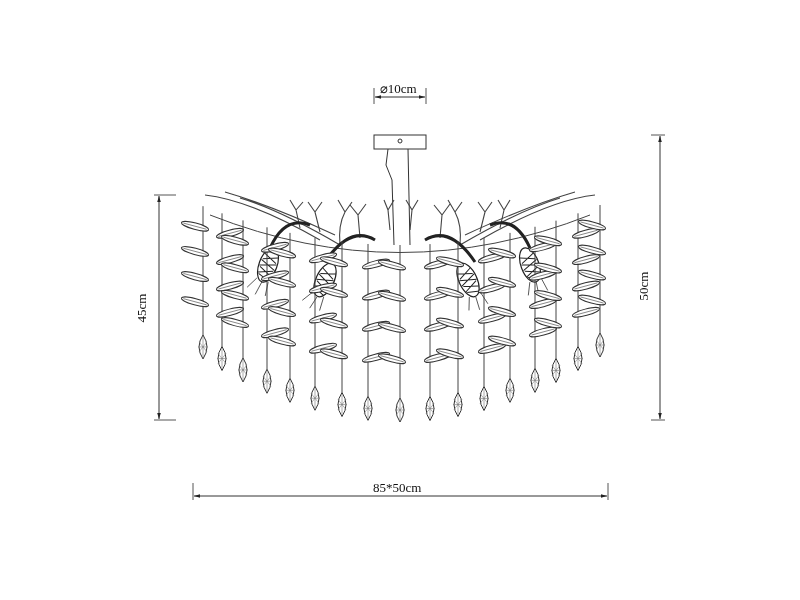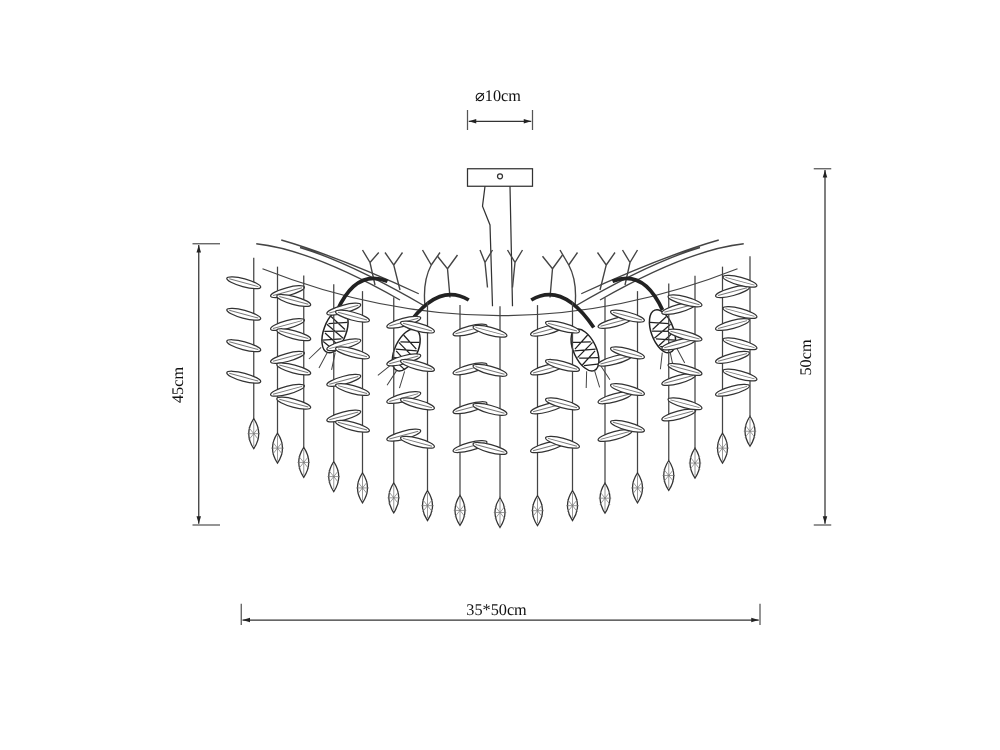--- a/index.html
+++ b/index.html
@@ -193,16 +193,16 @@
       <line x1="600" y1="205" x2="600" y2="333" stroke="#444" stroke-width="1"></line>
       <use href="#leaf" transform="translate(592,225) rotate(15)"></use>
       <use href="#leaf" transform="translate(592,250) rotate(15)"></use>
       <use href="#leaf" transform="translate(592,275) rotate(15)"></use>
       <use href="#leaf" transform="translate(592,300) rotate(15)"></use>
       <use href="#drop" transform="translate(600,345)"></use>
     </g>
 
 </svg>
 
-<div class="dim-label" style="left:380px; top:69px;">⌀10cm</div>
+<div class="dim-label" style="left:380px; top:81px;">⌀10cm</div>
 <div class="dim-label vlabel" style="left:128px; top:300px;">45cm</div>
 <div class="dim-label vlabel" style="left:630px; top:278px;">50cm</div>
-<div class="dim-label" style="left:373px; top:480px;">35*50cm</div>
+<div class="dim-label" style="left:373px; top:480px;">85*50cm</div>
 
 </body></html>

